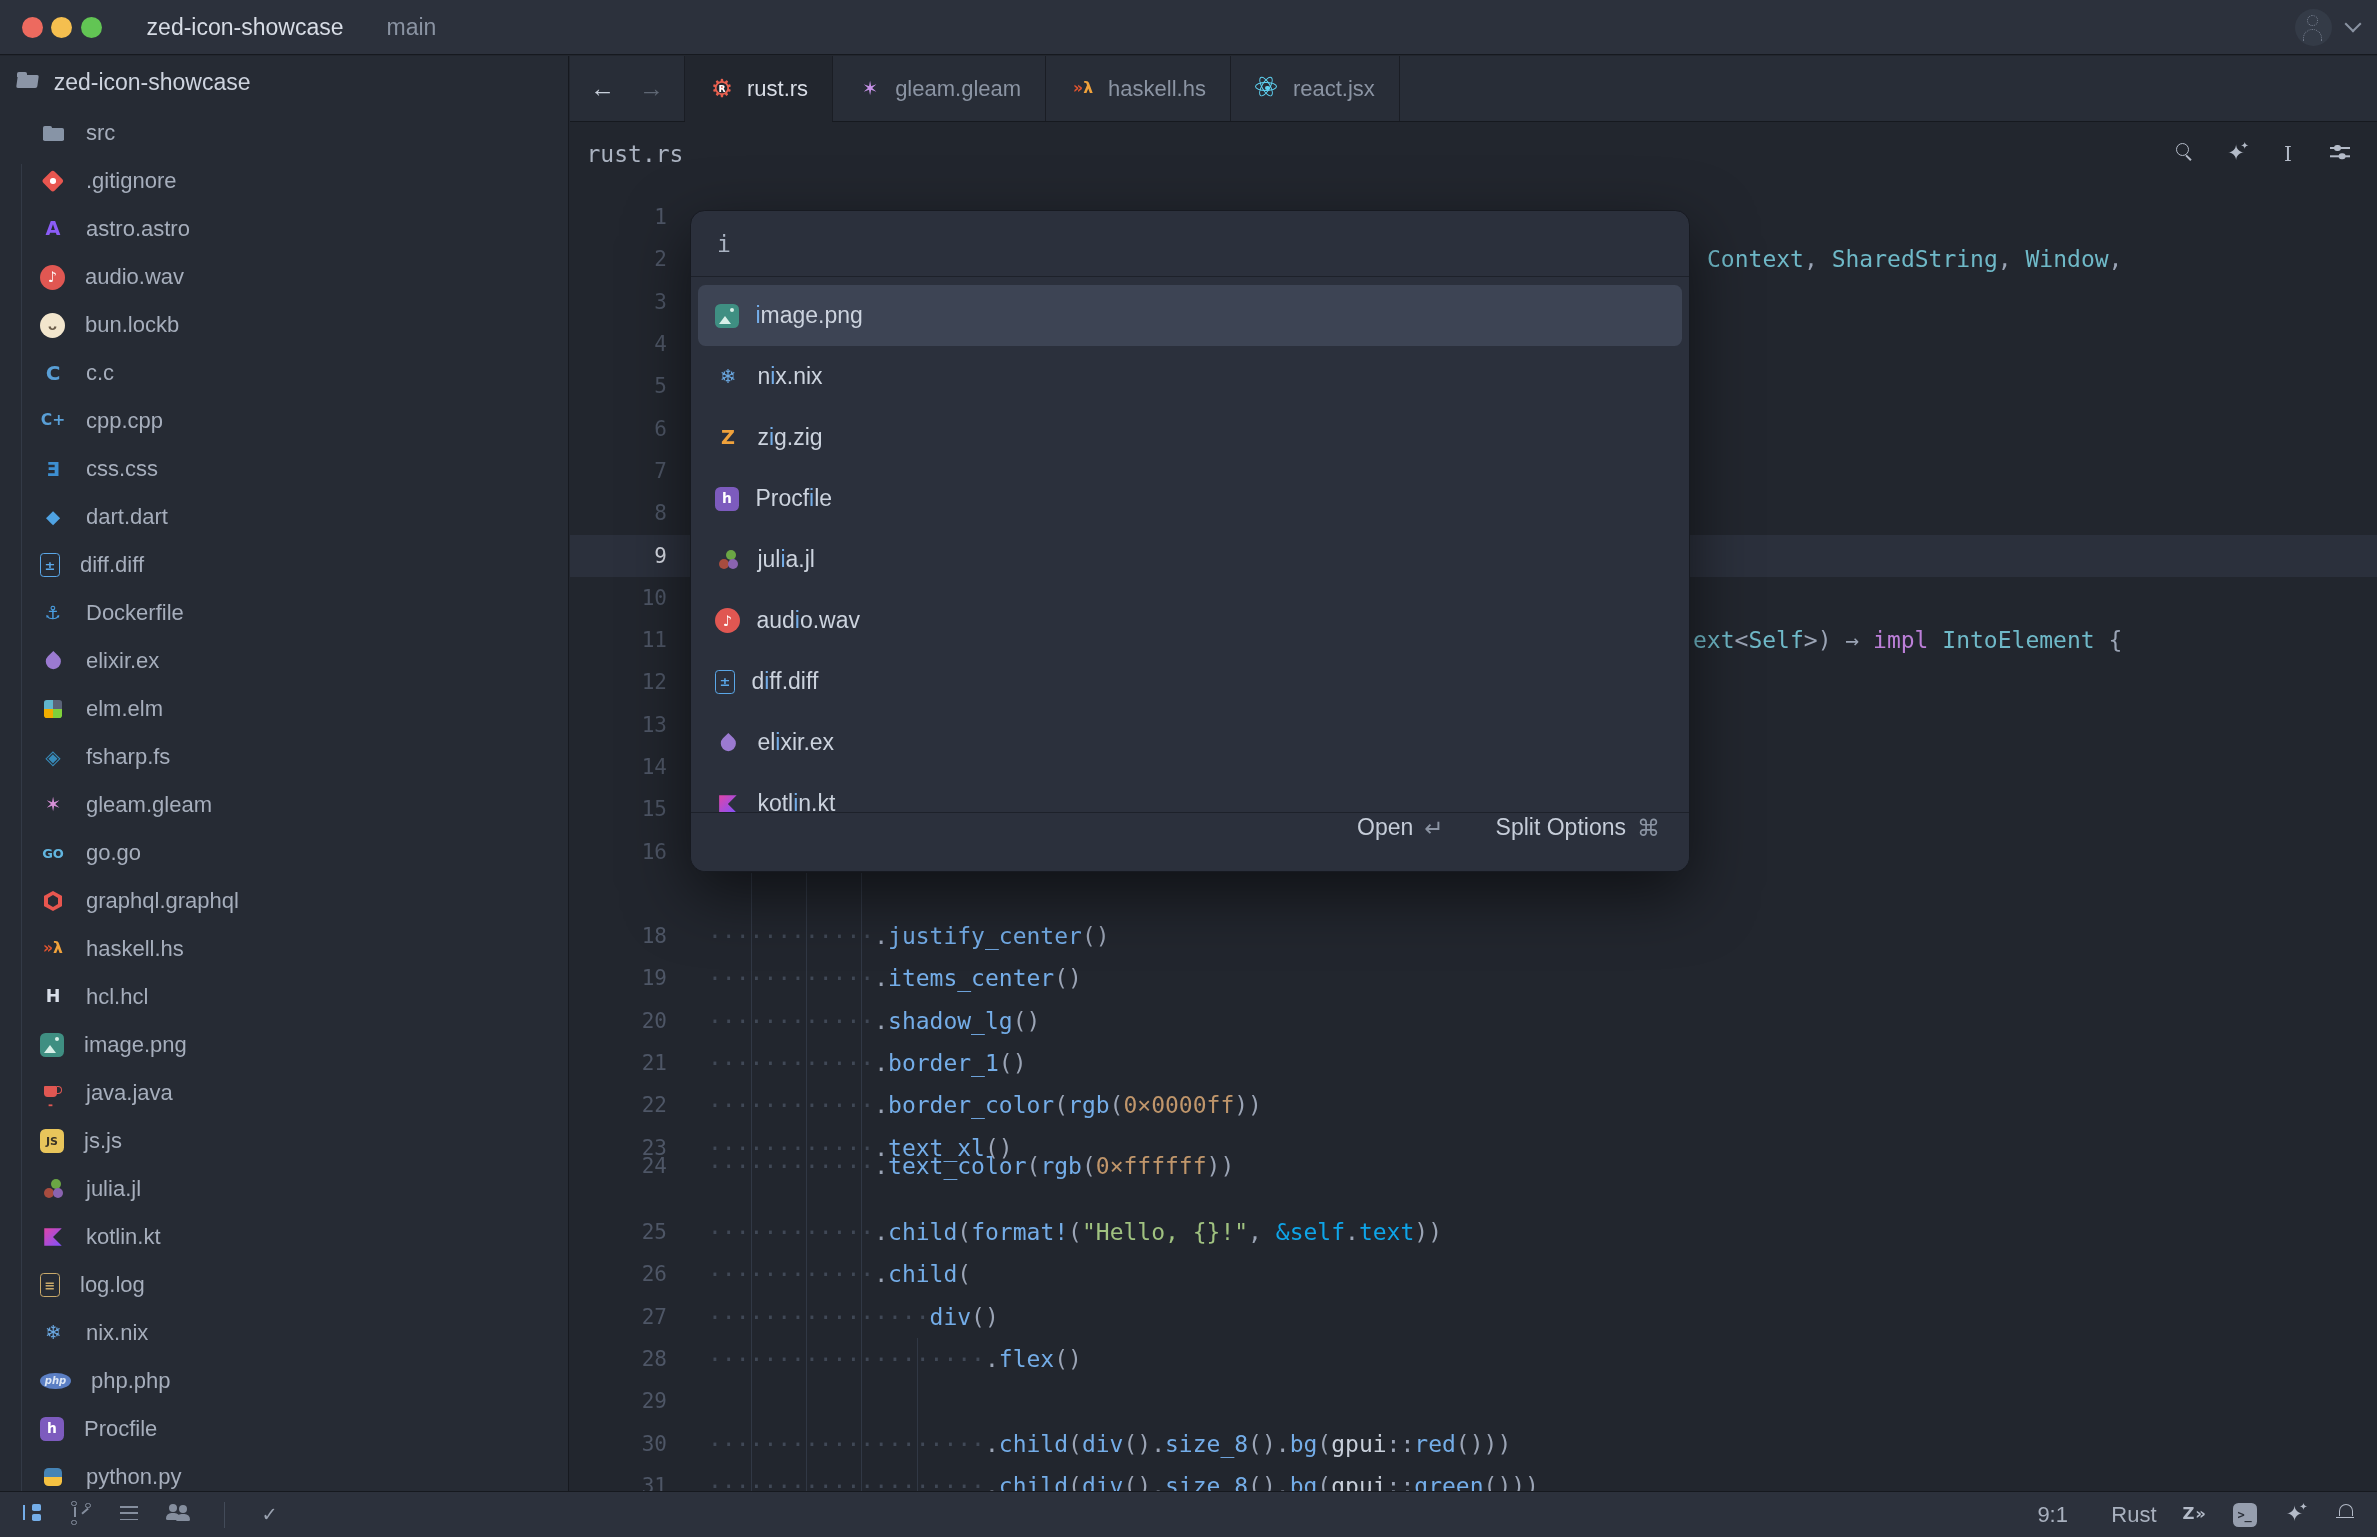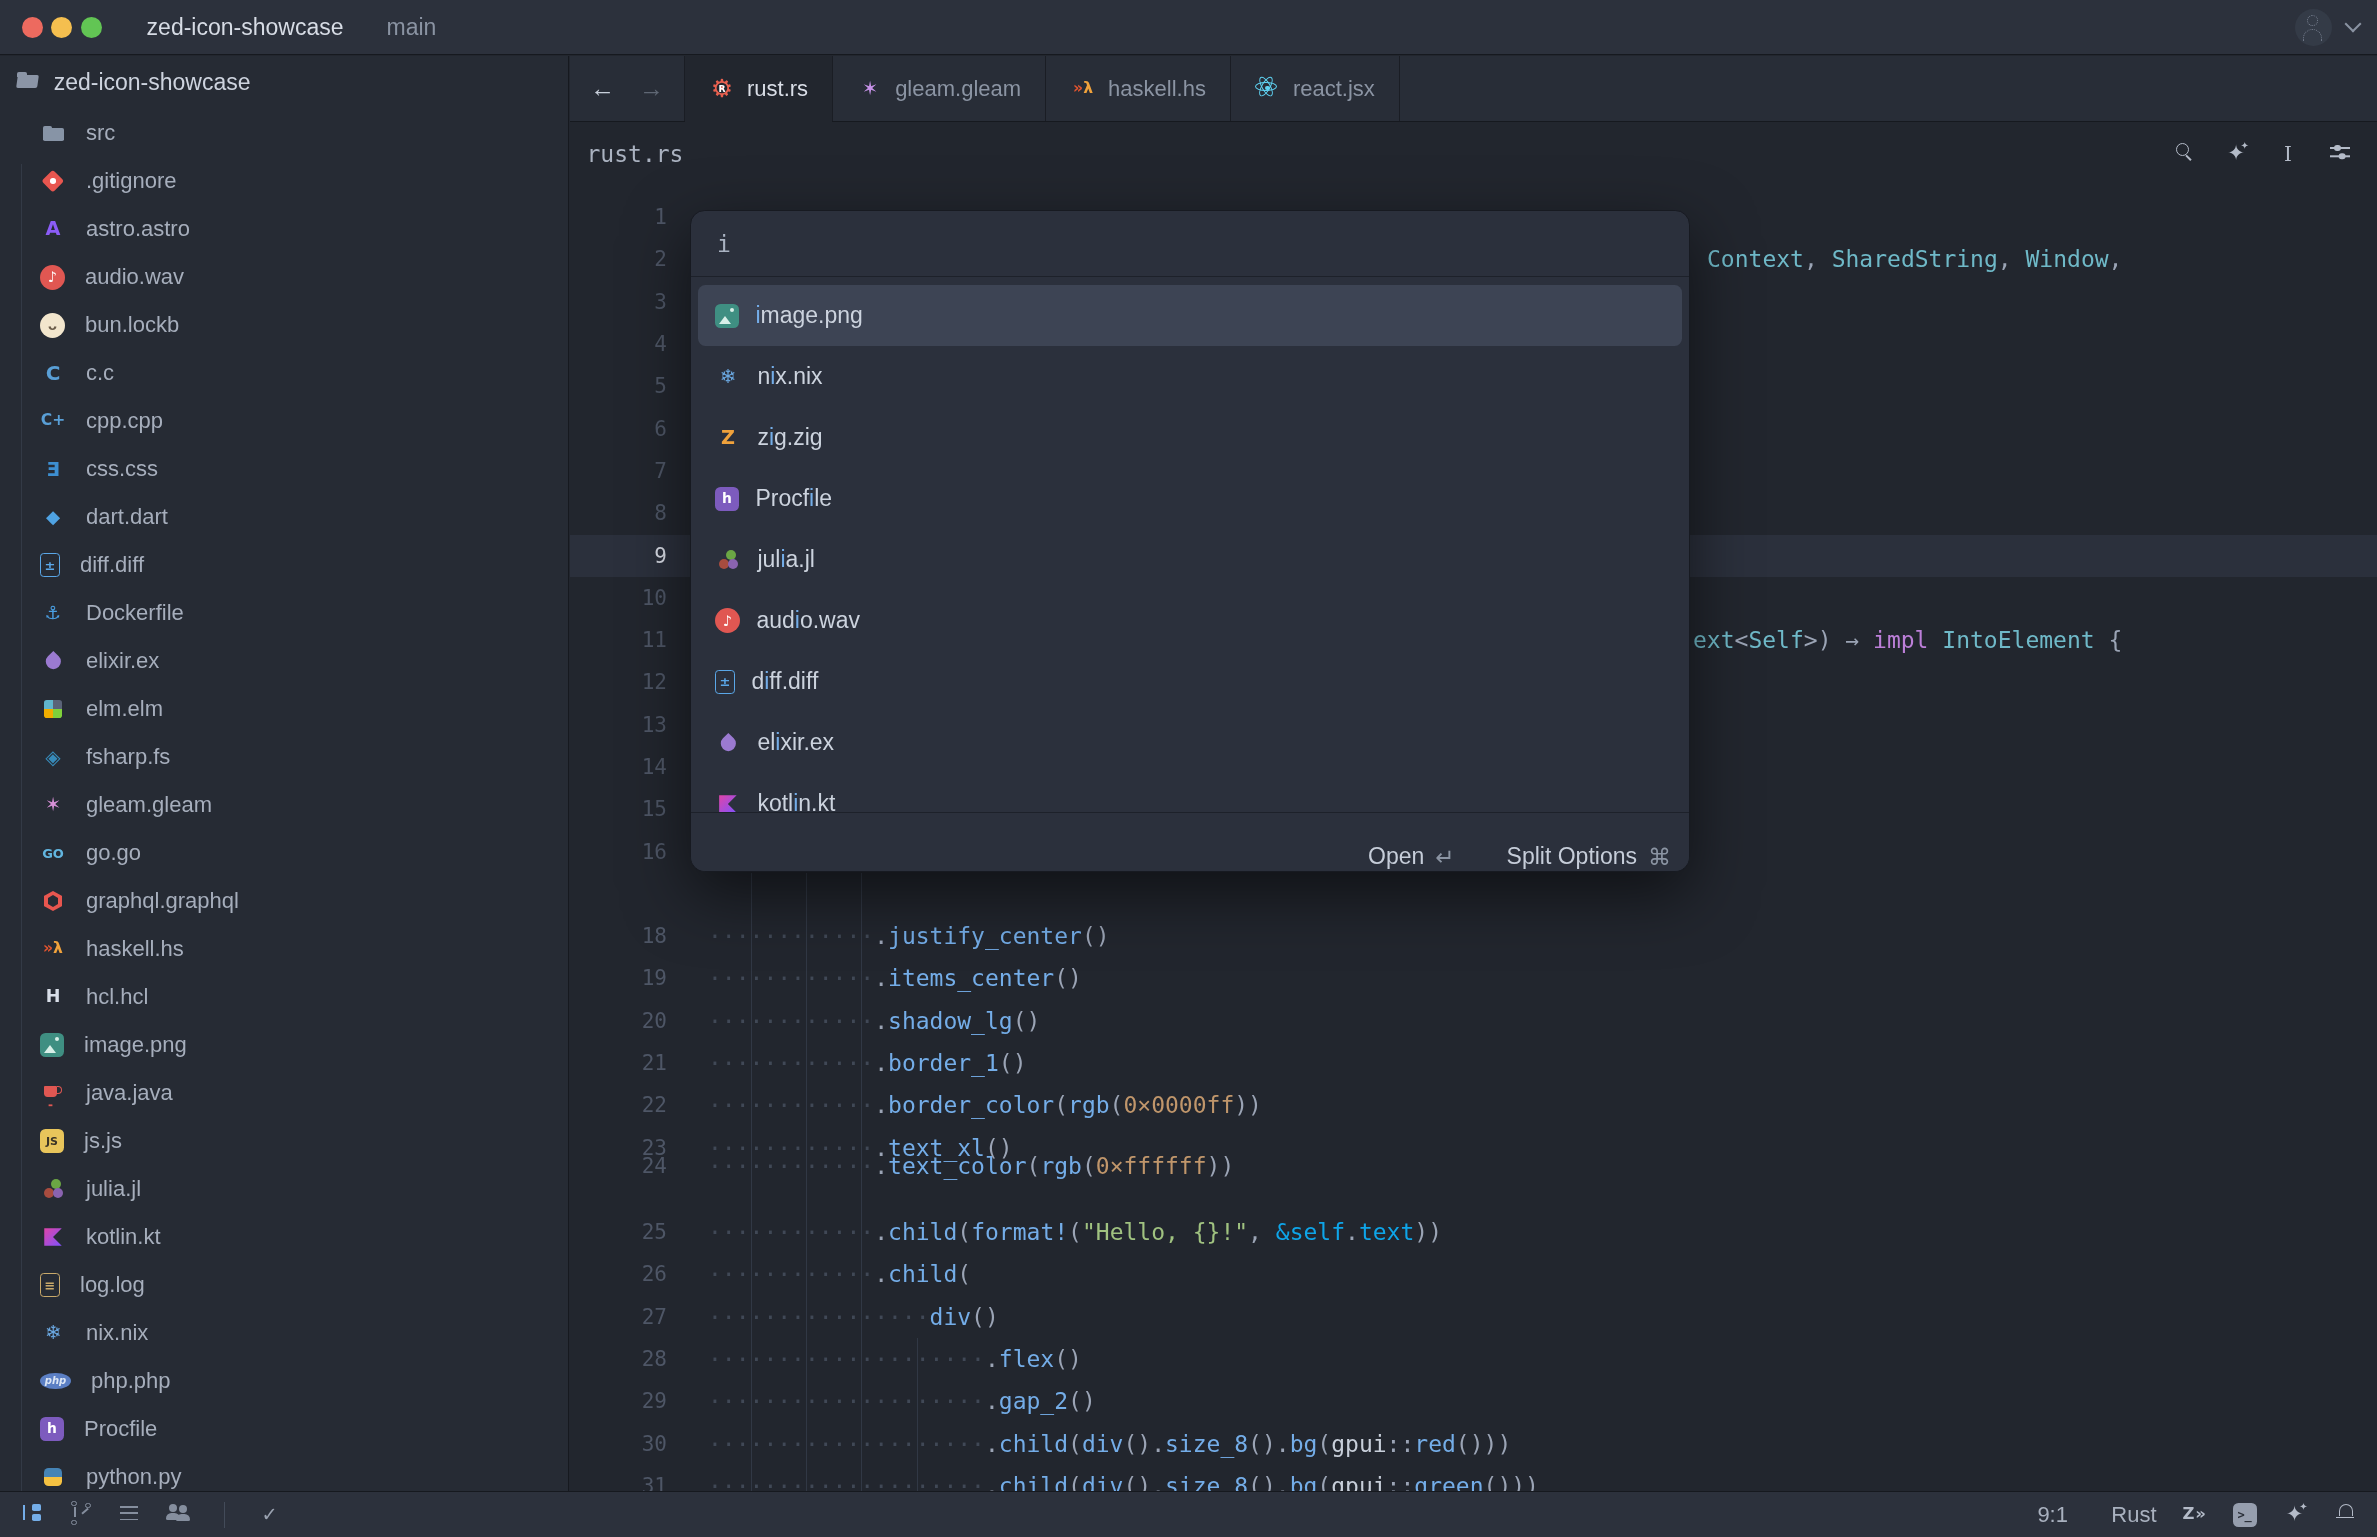--- a/index.html
+++ b/index.html
@@ -73,21 +73,21 @@
   .modal-input{height:66px;display:flex;align-items:center;padding-left:26px;
                border-bottom:0.9px solid #1d212a;font-size:23px;color:#a9b2c1;
                font-family:"DejaVu Sans Mono",monospace;}
   .modal-list{position:absolute;left:0;right:0;top:67px;height:535px;overflow:hidden;padding-top:7.4px;}
   .m-row{display:flex;align-items:center;gap:16.5px;height:61px;margin:0 7.4px;padding-left:16.5px;
          border-radius:7.4px;font-size:23px;color:#ccd3de;cursor:default;}
   .m-row.selected{background:#3d4454;}
   .m-match{color:#74ade8;}
   .modal-footer{position:absolute;left:0;right:0;bottom:0;height:59px;background:#2b303c;
                 border-top:0.9px solid #1d212a;border-radius:0 0 14.7px 14.7px;display:flex;
-                align-items:flex-end;justify-content:flex-end;gap:40px;padding-right:12px;}
+                align-items:flex-start;justify-content:flex-end;gap:40px;padding-right:23px;}
   .fbtn{background:none;border:none;font-family:inherit;font-size:23px;color:#c6cdd9;
         display:flex;align-items:center;gap:11px;}
   .fkey{color:#8b94a3;font-family:"DejaVu Sans",sans-serif;}
 
   
   .statusbar{position:absolute;left:0;bottom:0;width:100%;height:46px;background:#2c313c;
              border-top:0.9px solid #16191f;display:flex;align-items:center;}
   .sb-left{display:flex;align-items:center;gap:23px;padding-left:18.4px;}
   .sb-div{width:0.9px;height:26px;background:#434b59;margin:0 9.2px;}
   .sb-right{margin-left:auto;display:flex;align-items:center;gap:25px;padding-right:18.4px;}
@@ -441,21 +441,21 @@
         <div class="code-row" style="top: 770px;"><span class="ln">19</span><span class="cl"><span class="ws">············</span><span class="pu">.</span><span class="fn">items_center</span><span class="pu">()</span></span></div>
         <div class="code-row" style="top: 813px;"><span class="ln">20</span><span class="cl"><span class="ws">············</span><span class="pu">.</span><span class="fn">shadow_lg</span><span class="pu">()</span></span></div>
         <div class="code-row" style="top: 855px;"><span class="ln">21</span><span class="cl"><span class="ws">············</span><span class="pu">.</span><span class="fn">border_1</span><span class="pu">()</span></span></div>
         <div class="code-row" style="top: 897px;"><span class="ln">22</span><span class="cl"><span class="ws">············</span><span class="pu">.</span><span class="fn">border_color</span><span class="pu">(</span><span class="fn">rgb</span><span class="pu">(</span><span class="num">0×0000ff</span><span class="pu">))</span></span></div>
         <div class="code-row" style="top: 940px;"><span class="ln">23</span><span class="cl"><span class="ws">············</span><span class="pu">.</span><span class="fn">text_xl</span><span class="pu">()</span></span></div>
         <div class="code-row" style="top: 958px;"><span class="ln">24</span><span class="cl"><span class="ws">············</span><span class="pu">.</span><span class="fn">text_color</span><span class="pu">(</span><span class="fn">rgb</span><span class="pu">(</span><span class="num">0×ffffff</span><span class="pu">))</span></span></div>
         <div class="code-row" style="top: 1024px;"><span class="ln">25</span><span class="cl"><span class="ws">············</span><span class="pu">.</span><span class="fn">child</span><span class="pu">(</span><span class="fn">format!</span><span class="pu">(</span><span class="str">"Hello, {}!"</span><span class="pu">, </span><span class="slf">&amp;self</span><span class="pu">.</span><span class="slf">text</span><span class="pu">))</span></span></div>
         <div class="code-row" style="top: 1066px;"><span class="ln">26</span><span class="cl"><span class="ws">············</span><span class="pu">.</span><span class="fn">child</span><span class="pu">(</span></span></div>
         <div class="code-row" style="top: 1109px;"><span class="ln">27</span><span class="cl"><span class="ws">················</span><span class="fn">div</span><span class="pu">()</span></span></div>
         <div class="code-row" style="top: 1151px;"><span class="ln">28</span><span class="cl"><span class="ws">····················</span><span class="pu">.</span><span class="fn">flex</span><span class="pu">()</span></span></div>
-        <div class="code-row" style="top: 1193px;"><span class="ln">29</span><span class="cl"><span class="ws">····················</span><span class="pu">.</span><span class="fn">gap_2</span><span class="pu">()</span></span></div>
+        <div class="code-row" style="top: 1193px;"><span class="ln">29</span></div>
         <div class="code-row" style="top: 1236px;"><span class="ln">30</span><span class="cl"><span class="ws">····················</span><span class="pu">.</span><span class="fn">child</span><span class="pu">(</span><span class="fn">div</span><span class="pu">().</span><span class="fn">size_8</span><span class="pu">().</span><span class="fn">bg</span><span class="pu">(</span><span class="pl">gpui</span><span class="pu">::</span><span class="fn">red</span><span class="pu">()))</span></span></div>
         <div class="code-row" style="top: 1278px;"><span class="ln">31</span><span class="cl"><span class="ws">····················</span><span class="pu">.</span><span class="fn">child</span><span class="pu">(</span><span class="fn">div</span><span class="pu">().</span><span class="fn">size_8</span><span class="pu">().</span><span class="fn">bg</span><span class="pu">(</span><span class="pl">gpui</span><span class="pu">::</span><span class="fn">green</span><span class="pu">()))</span></span></div>
         <div class="guide" style="left: 181px; top: 686px; bottom: 0px;"></div>
         <div class="guide" style="left: 236px; top: 686px; bottom: 0px;"></div>
         <div class="guide" style="left: 291px; top: 686px; bottom: 0px;"></div>
         <div class="guide" style="left: 347px; top: 1151px; bottom: 0px;"></div>
       </div>
   </main>
 
   <div class="modal">

